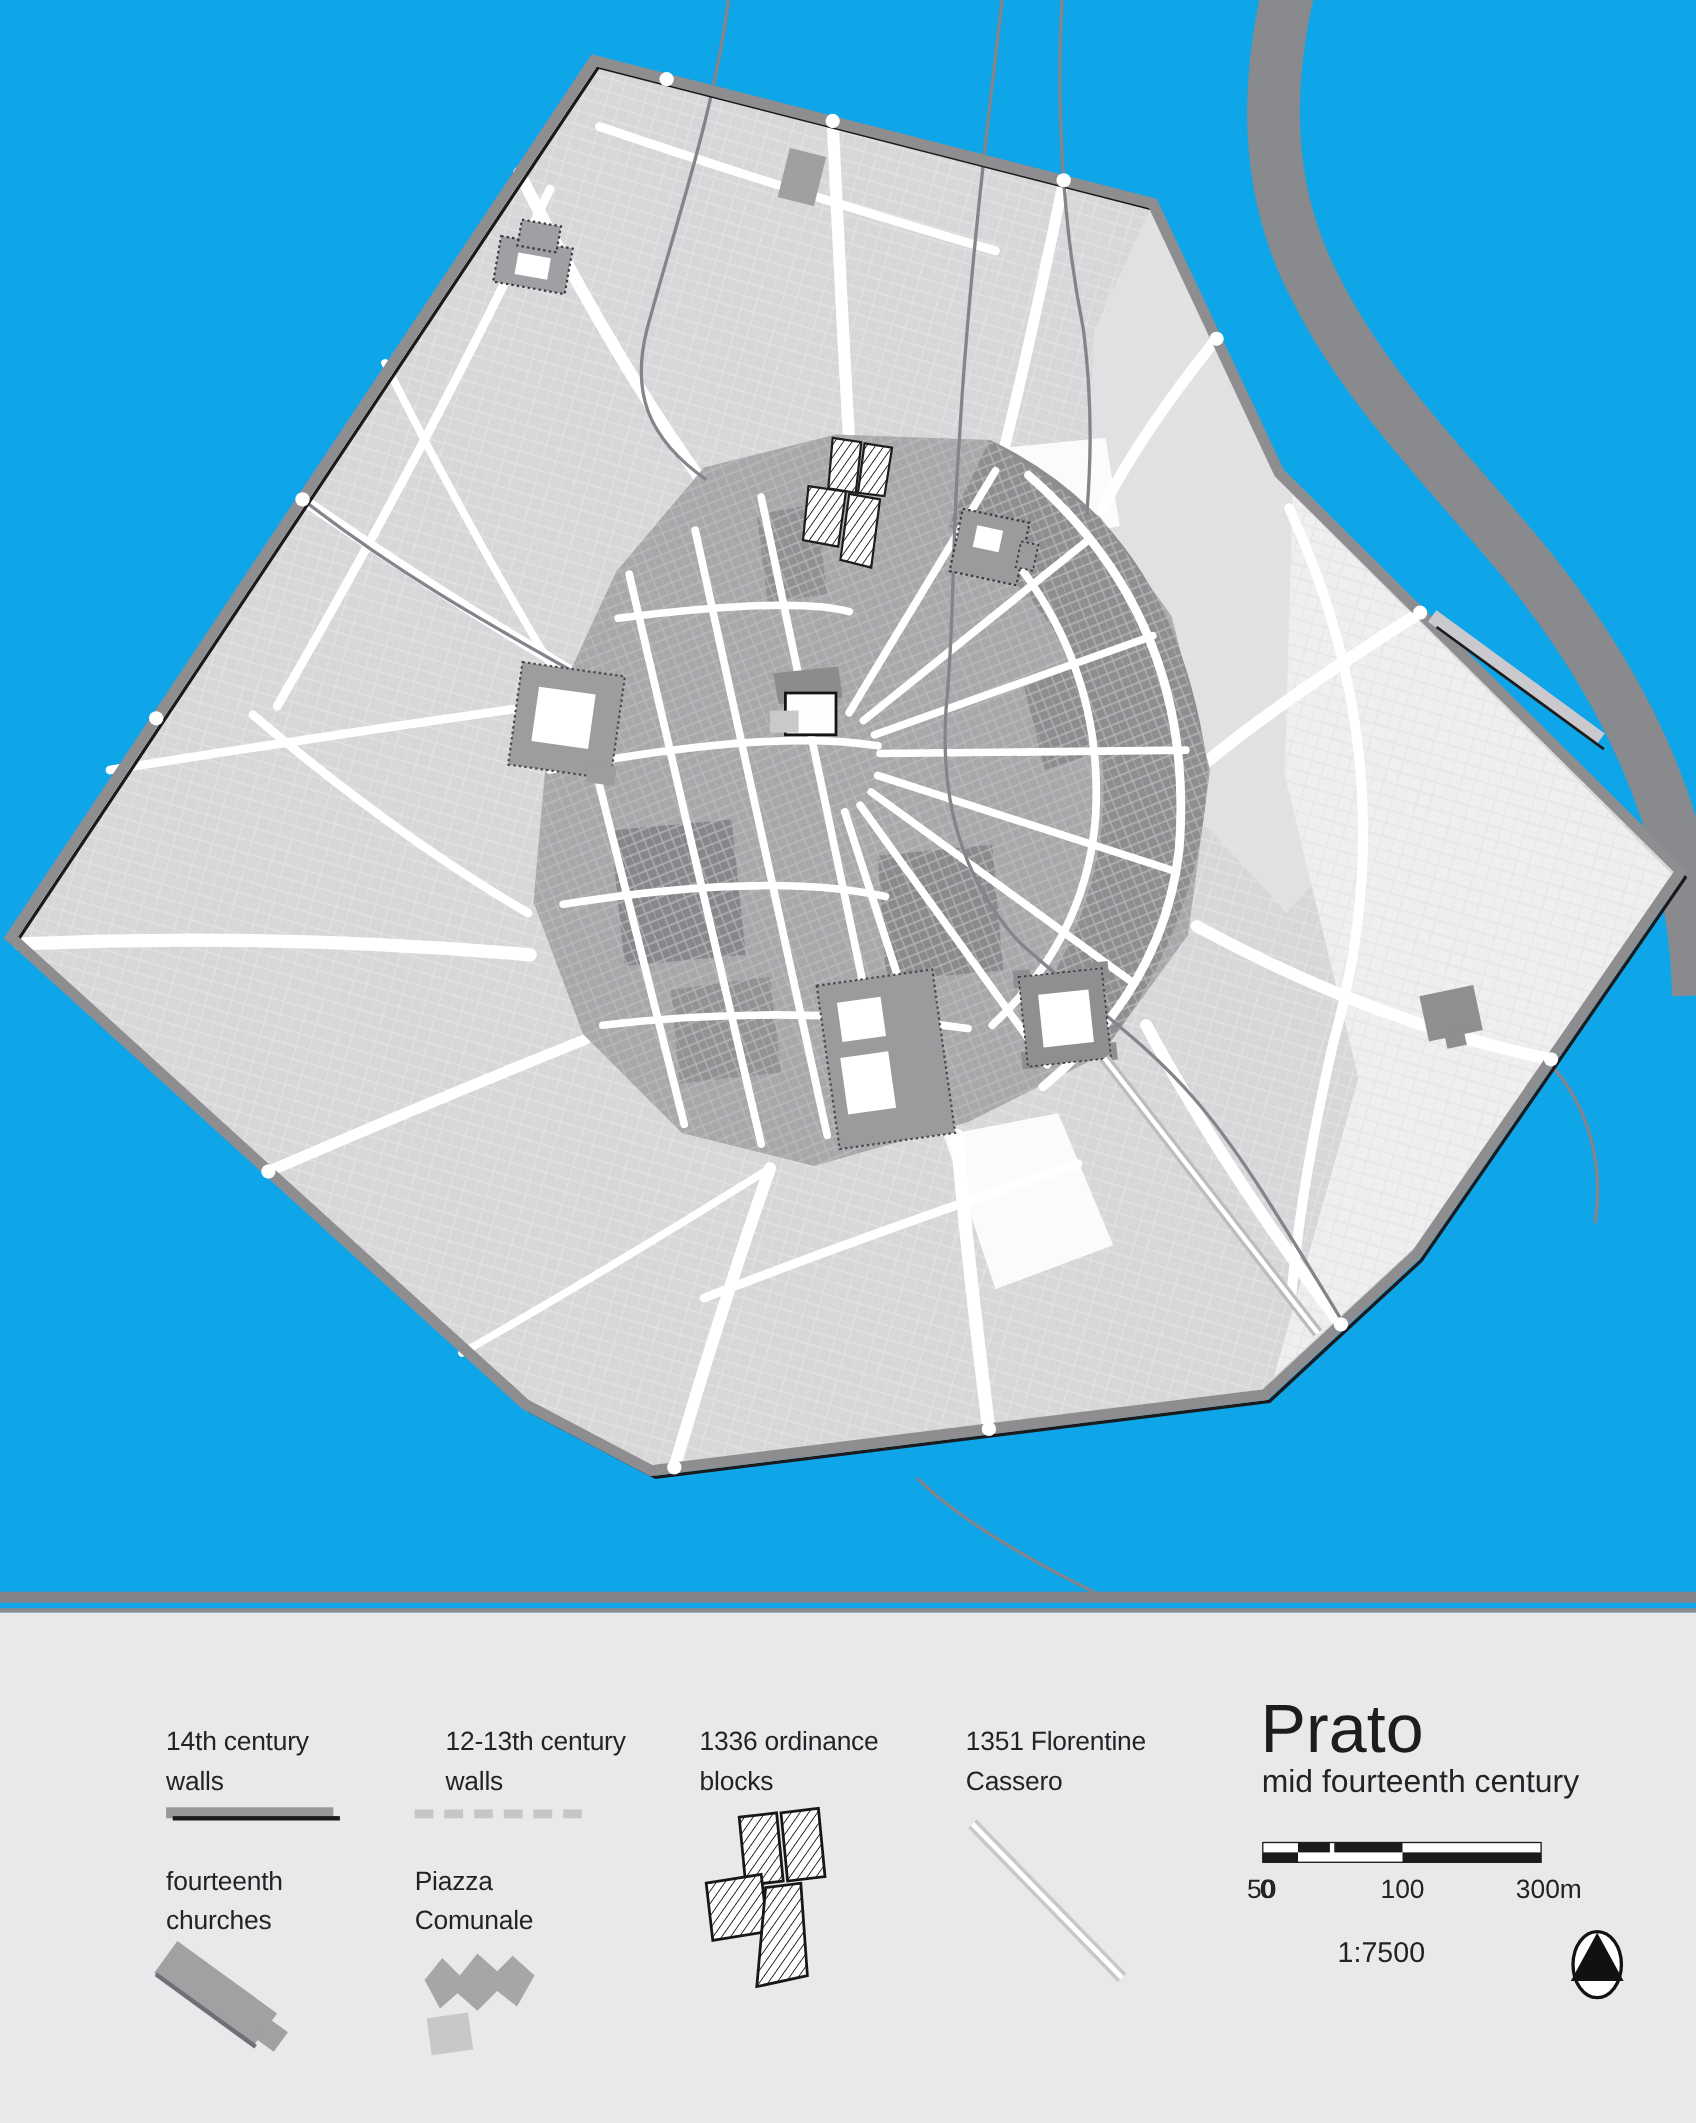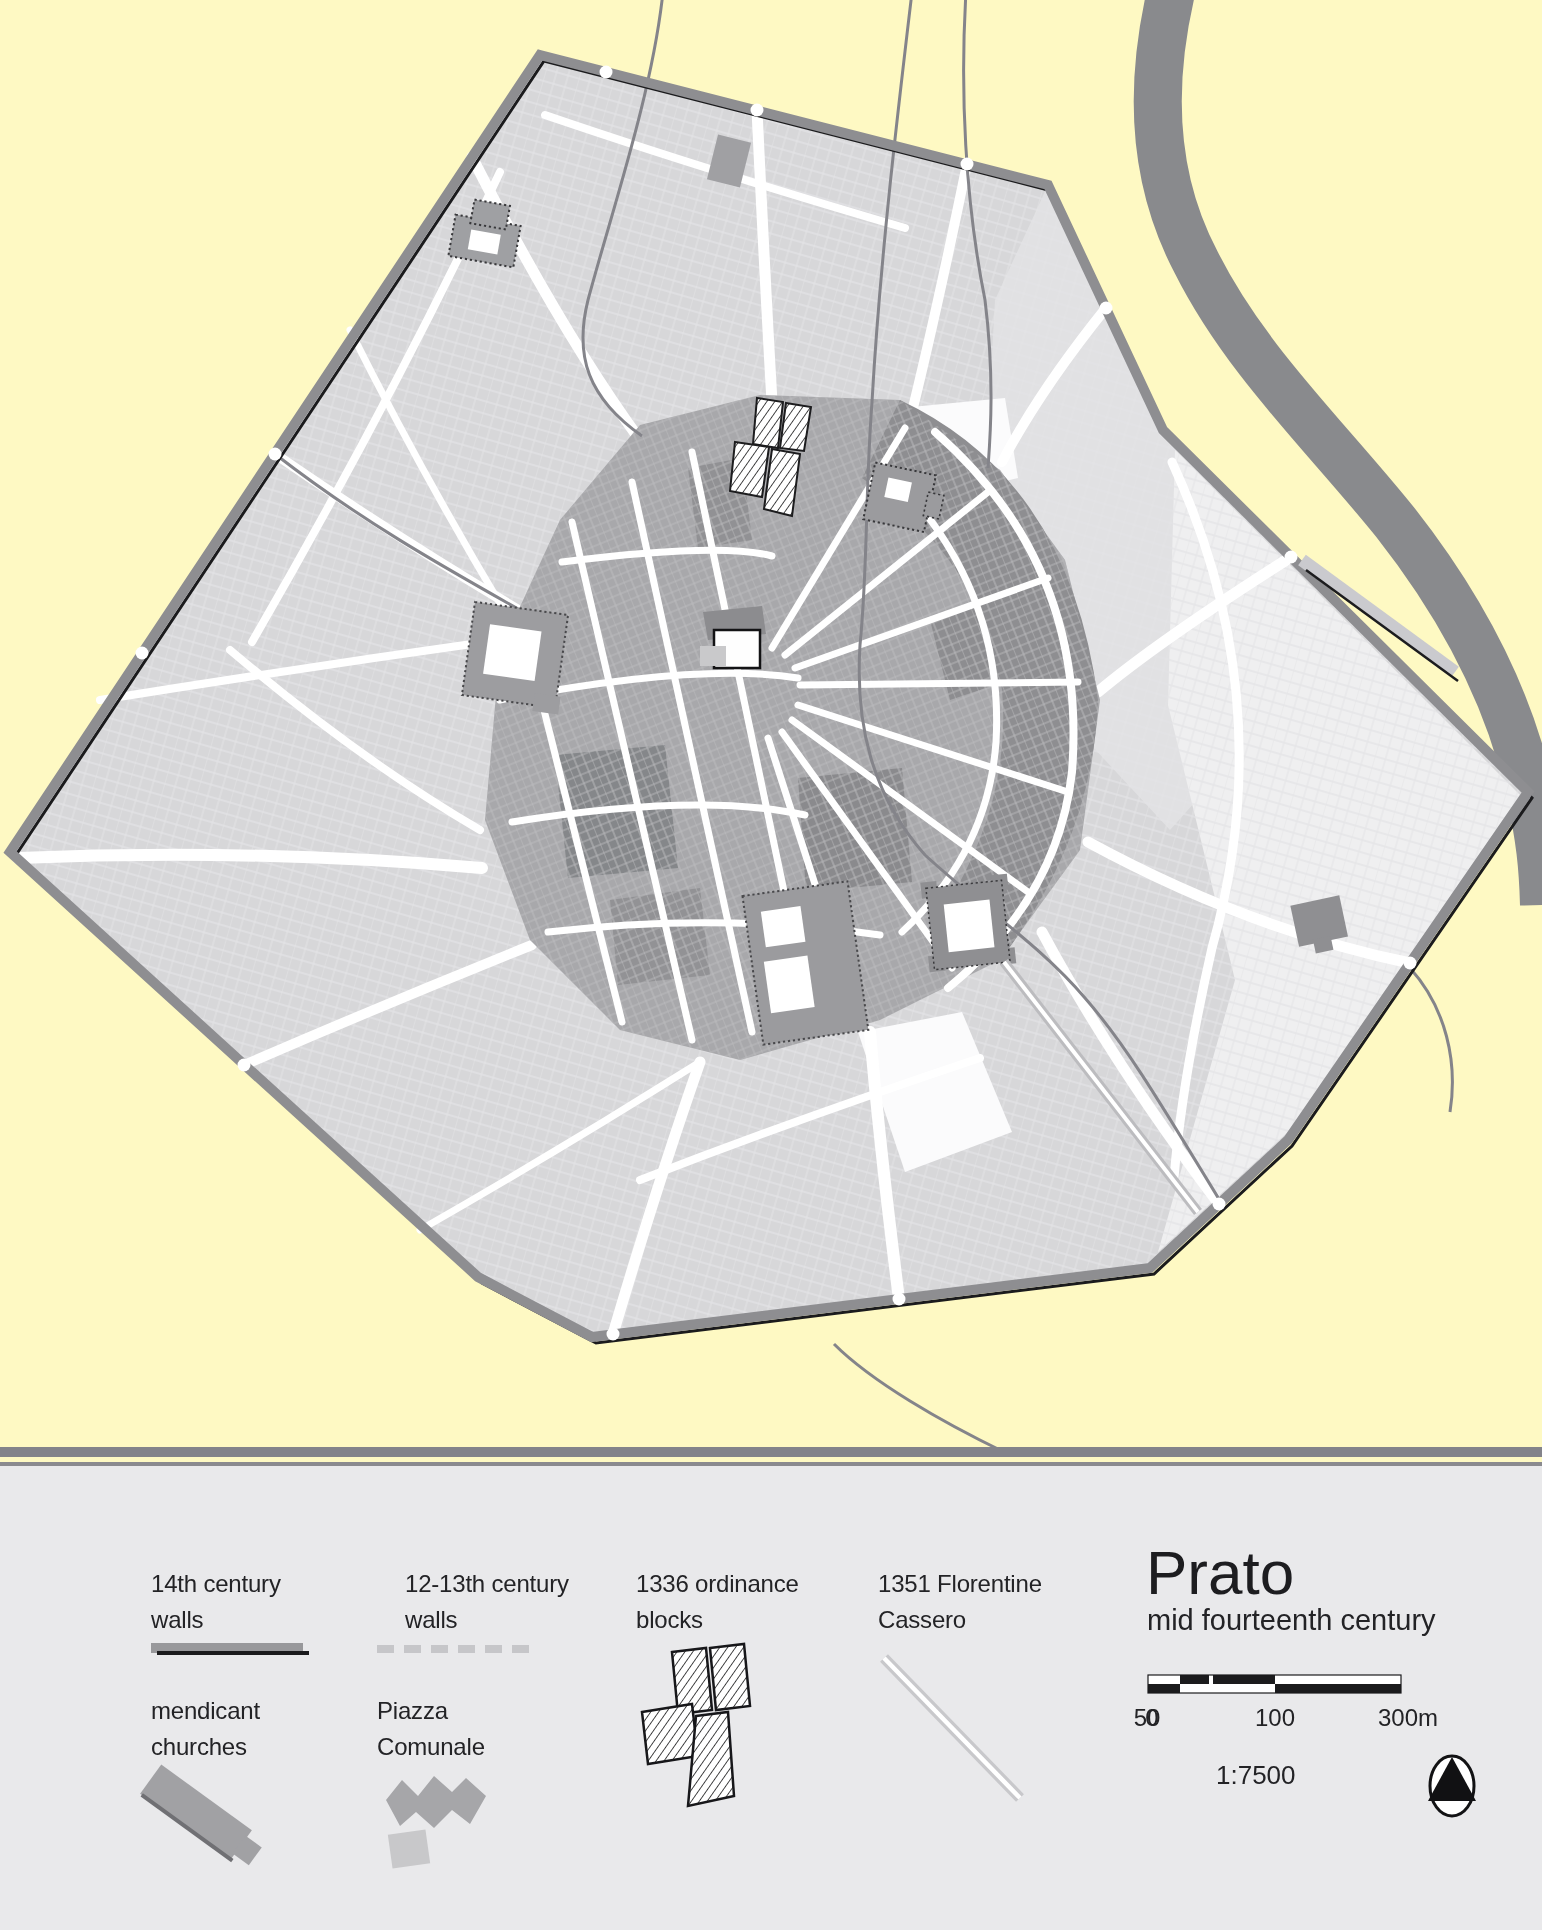--- a/index.html
+++ b/index.html
@@ -1,16 +1,16 @@
 <!DOCTYPE html>
 <html><head>
 <meta charset="utf-8">
 <style>
   html,body{margin:0;padding:0;background:#ffffff;}
-  #stage{position:relative;width:1542px;height:1930px;background:#fef9c3;overflow:hidden;
+  #stage{position:relative;width:1542px;height:1930px;background:#0ea5e9;overflow:hidden;
          font-family:"Liberation Sans",sans-serif;}
   #map-art{position:absolute;left:0;top:0;}
   .t-label{position:absolute;font-size:24px;line-height:36px;color:#232326;letter-spacing:-.2px;white-space:nowrap;}
   .t-line{display:block;}
   #map-title{position:absolute;left:1146px;top:1549px;font-size:62px;line-height:48px;color:#1d1d20;}
   #map-subtitle{position:absolute;left:1147px;top:1604px;font-size:29px;color:#232326;}
   .tick{position:absolute;top:1704px;font-size:24px;color:#232326;transform:translateX(-50%);white-space:nowrap;}
   #scale-ratio{position:absolute;left:1216px;top:1760px;font-size:26px;color:#232326;}
 </style>
 </head>
@@ -262,21 +262,21 @@
 </div>
 <div class="t-label" style="left:636px;top:1566px;">
   <span class="t-line">1336 ordinance</span>
   <span class="t-line">blocks</span>
 </div>
 <div class="t-label" style="left:878px;top:1566px;">
   <span class="t-line">1351 Florentine</span>
   <span class="t-line">Cassero</span>
 </div>
 <div class="t-label" style="left:151px;top:1693px;">
-  <span class="t-line">mendicant</span>
+  <span class="t-line">fourteenth</span>
   <span class="t-line">churches</span>
 </div>
 <div class="t-label" style="left:377px;top:1693px;">
   <span class="t-line">Piazza</span>
   <span class="t-line">Comunale</span>
 </div>
 
 <div id="map-title">Prato</div>
 <div id="map-subtitle">mid fourteenth century</div>
 

